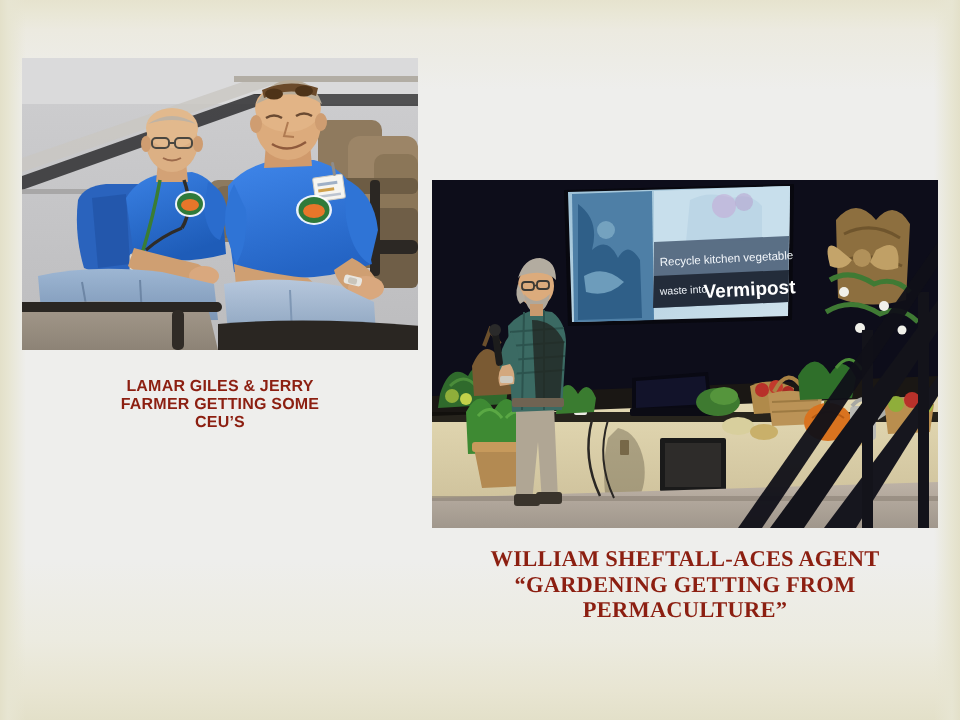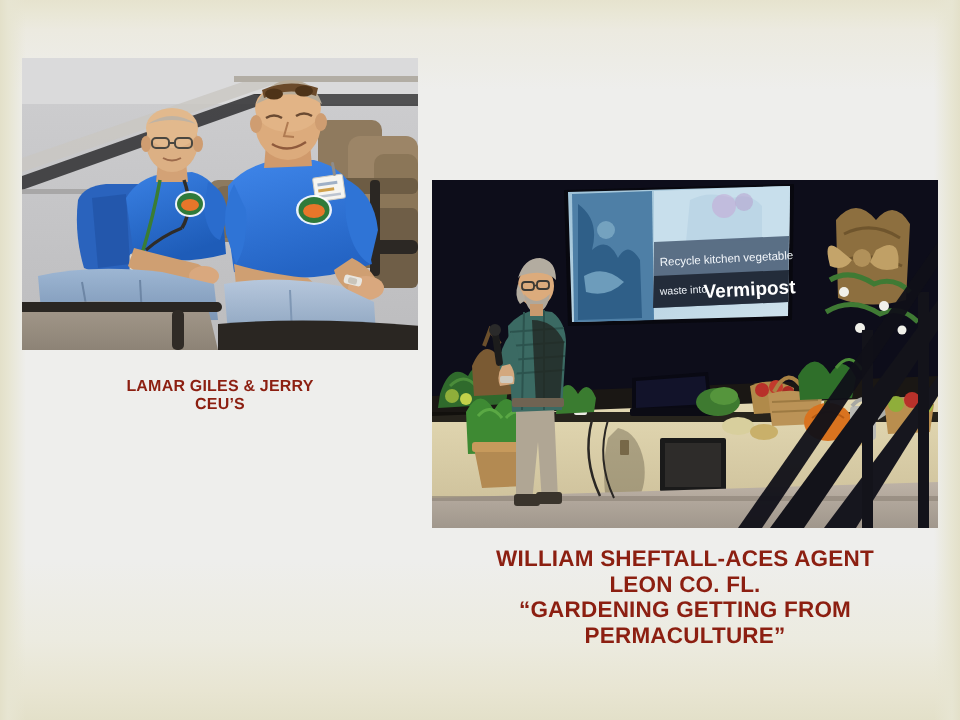--- a/index.html
+++ b/index.html
@@ -82,21 +82,21 @@
     width: 396px;
     font-size: 16px;
   }
   #caption-right {
     left: 432px;
     top: 546px;
     width: 506px;
     font-size: 22.5px;
   }
   .caption .line { display: block; white-space: nowrap; }
-  #caption-right .line { white-space: normal; }
+  #caption-right .line { white-space: normal; font-family: Liberation Serif, serif; }
 </style>
 </head>
 <body>
 
 <div id="slide">
 
   <div id="edge-left"></div>
   <div id="edge-right"></div>
 
   <div class="photo" id="photo-seated">
@@ -449,23 +449,23 @@
 
         <polygon points="306,348 506,62 506,86 330,348" fill="#101018" opacity="0.95"></polygon>
       </g>
 
       <rect x="0" y="0" width="506" height="348" fill="none"></rect>
     </svg>
   </div>
 
   <div class="caption" id="caption-left">
     <span class="line">LAMAR GILES &amp; JERRY</span>
+    <span class="line">FARMER GETTING SOME</span>
     <span class="line">CEU’S</span>
   </div>
 
   <div class="caption" id="caption-right">
     <span class="line">WILLIAM SHEFTALL-ACES AGENT</span>
-    <span class="line">LEON CO. FL.</span>
     <span class="line">“GARDENING GETTING FROM</span>
     <span class="line">PERMACULTURE”</span>
   </div>
 
 </div>
 
 </body></html>

